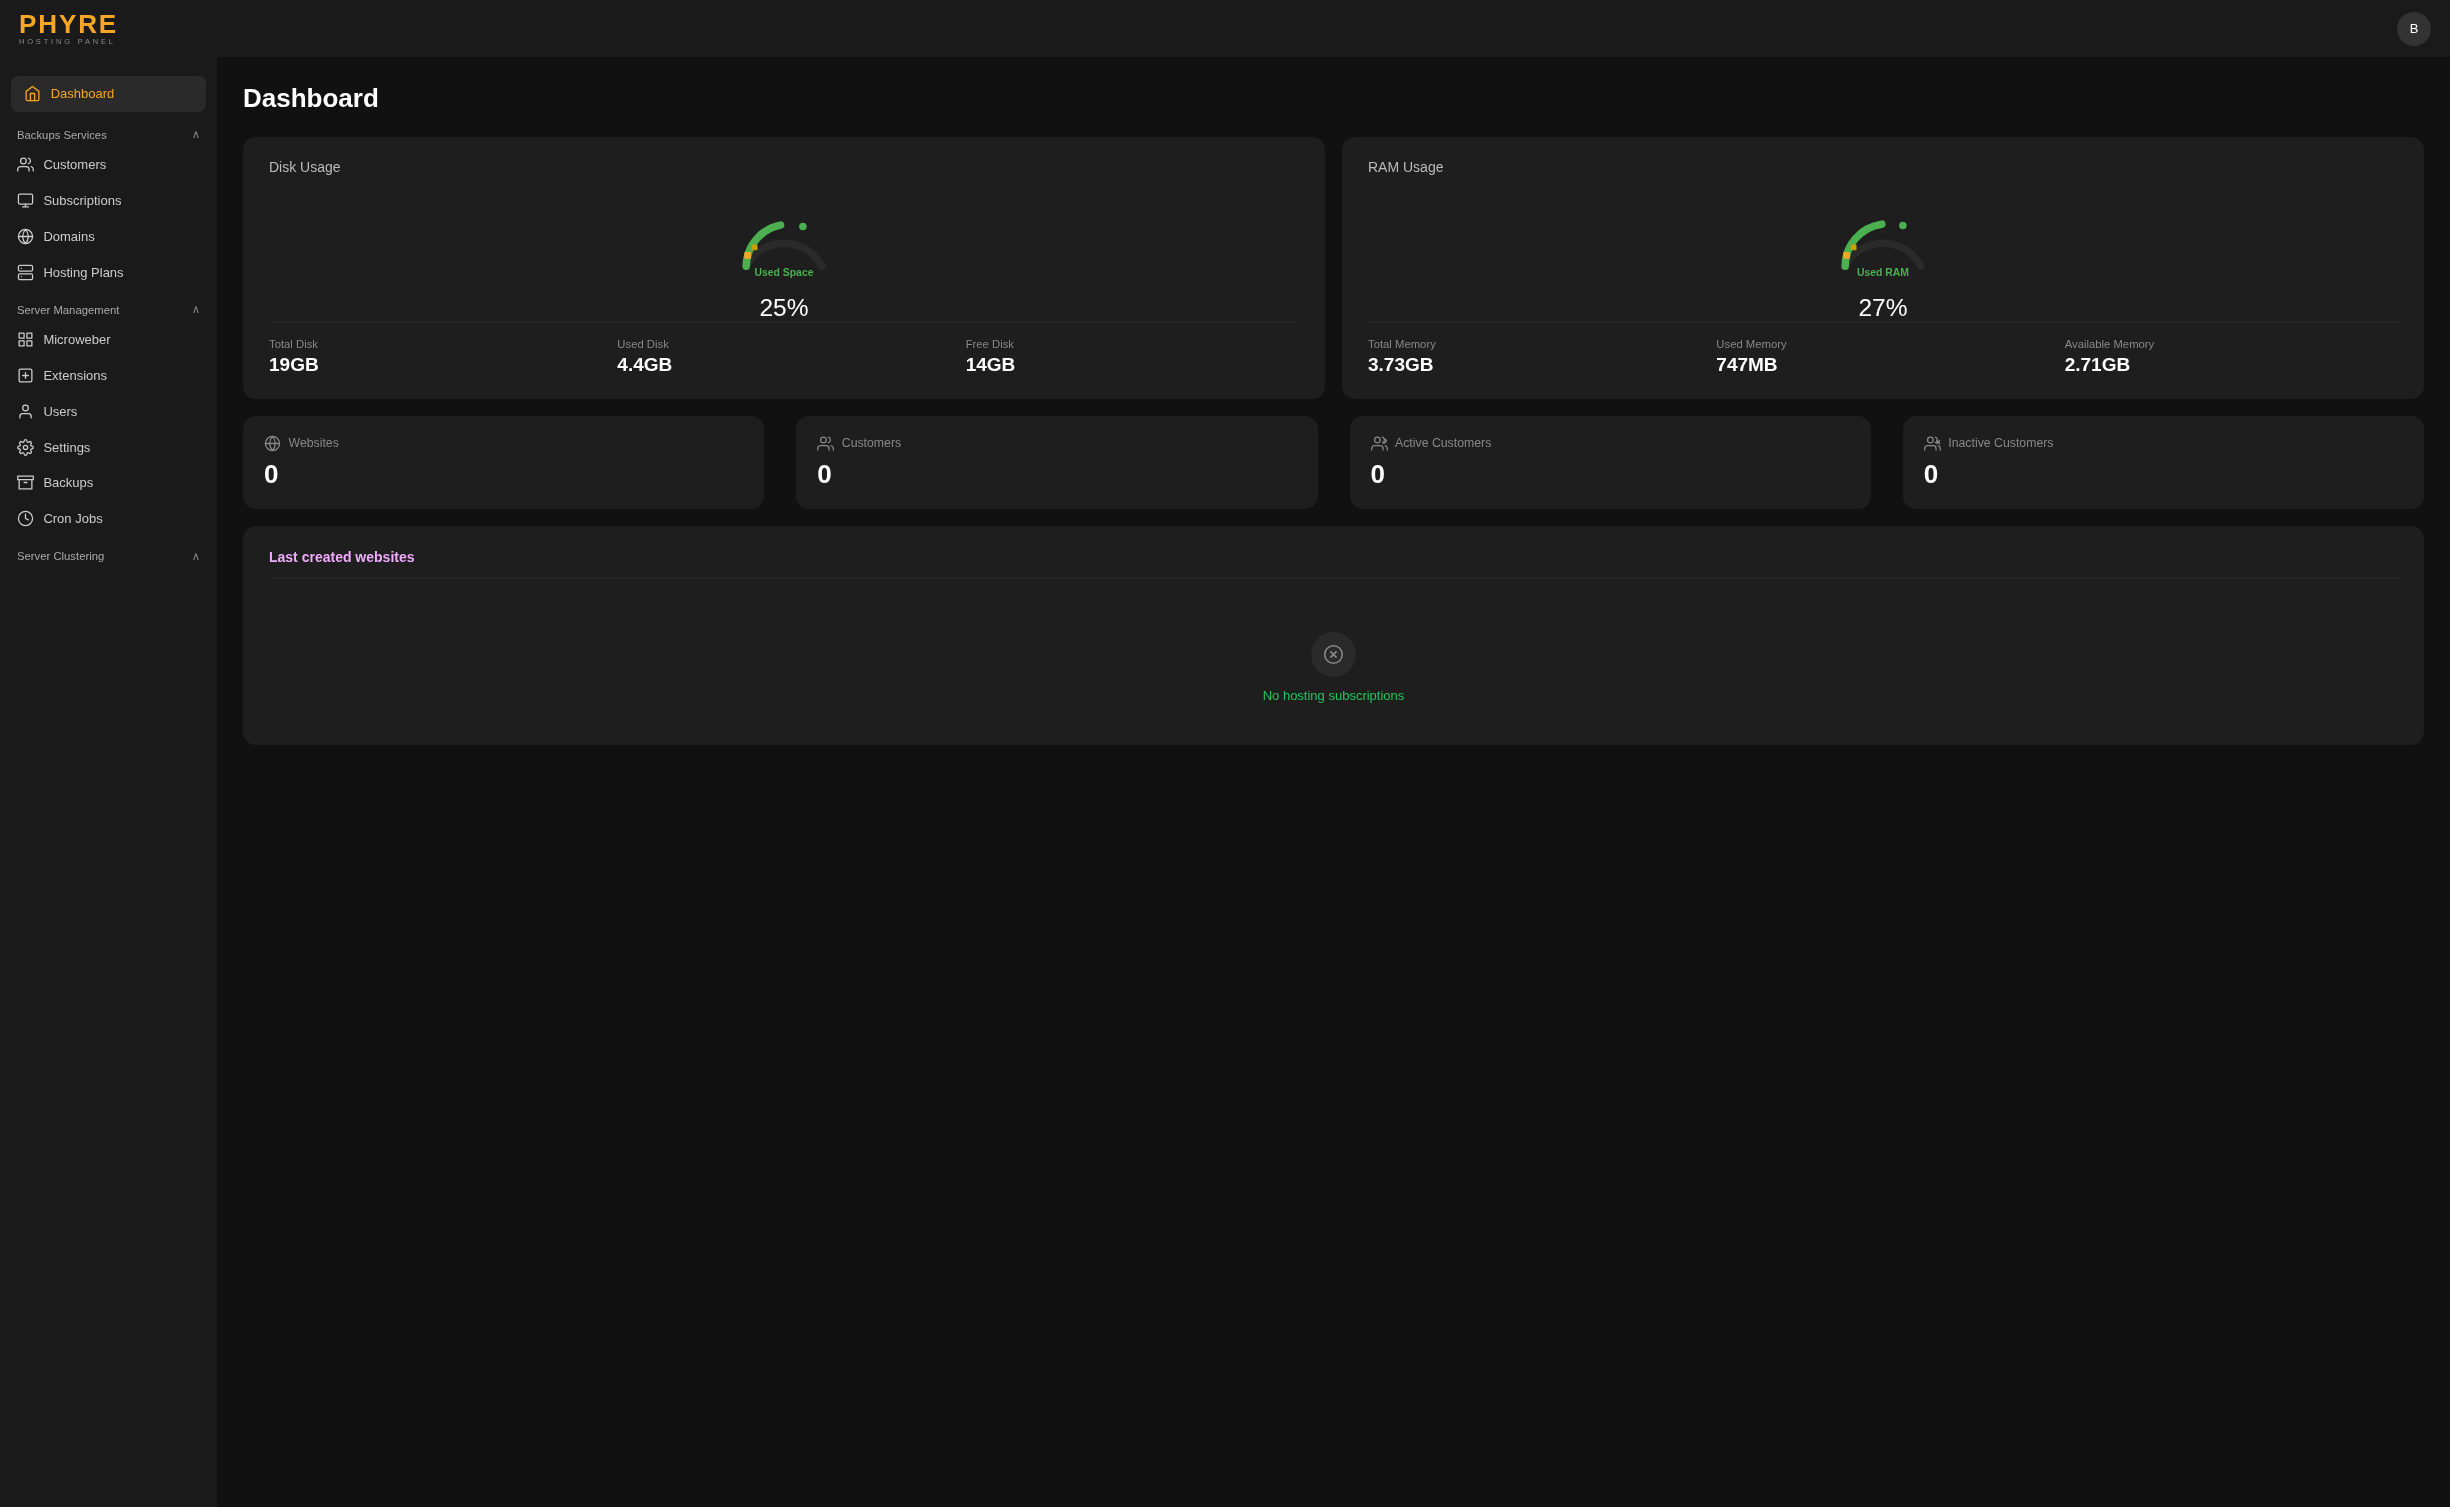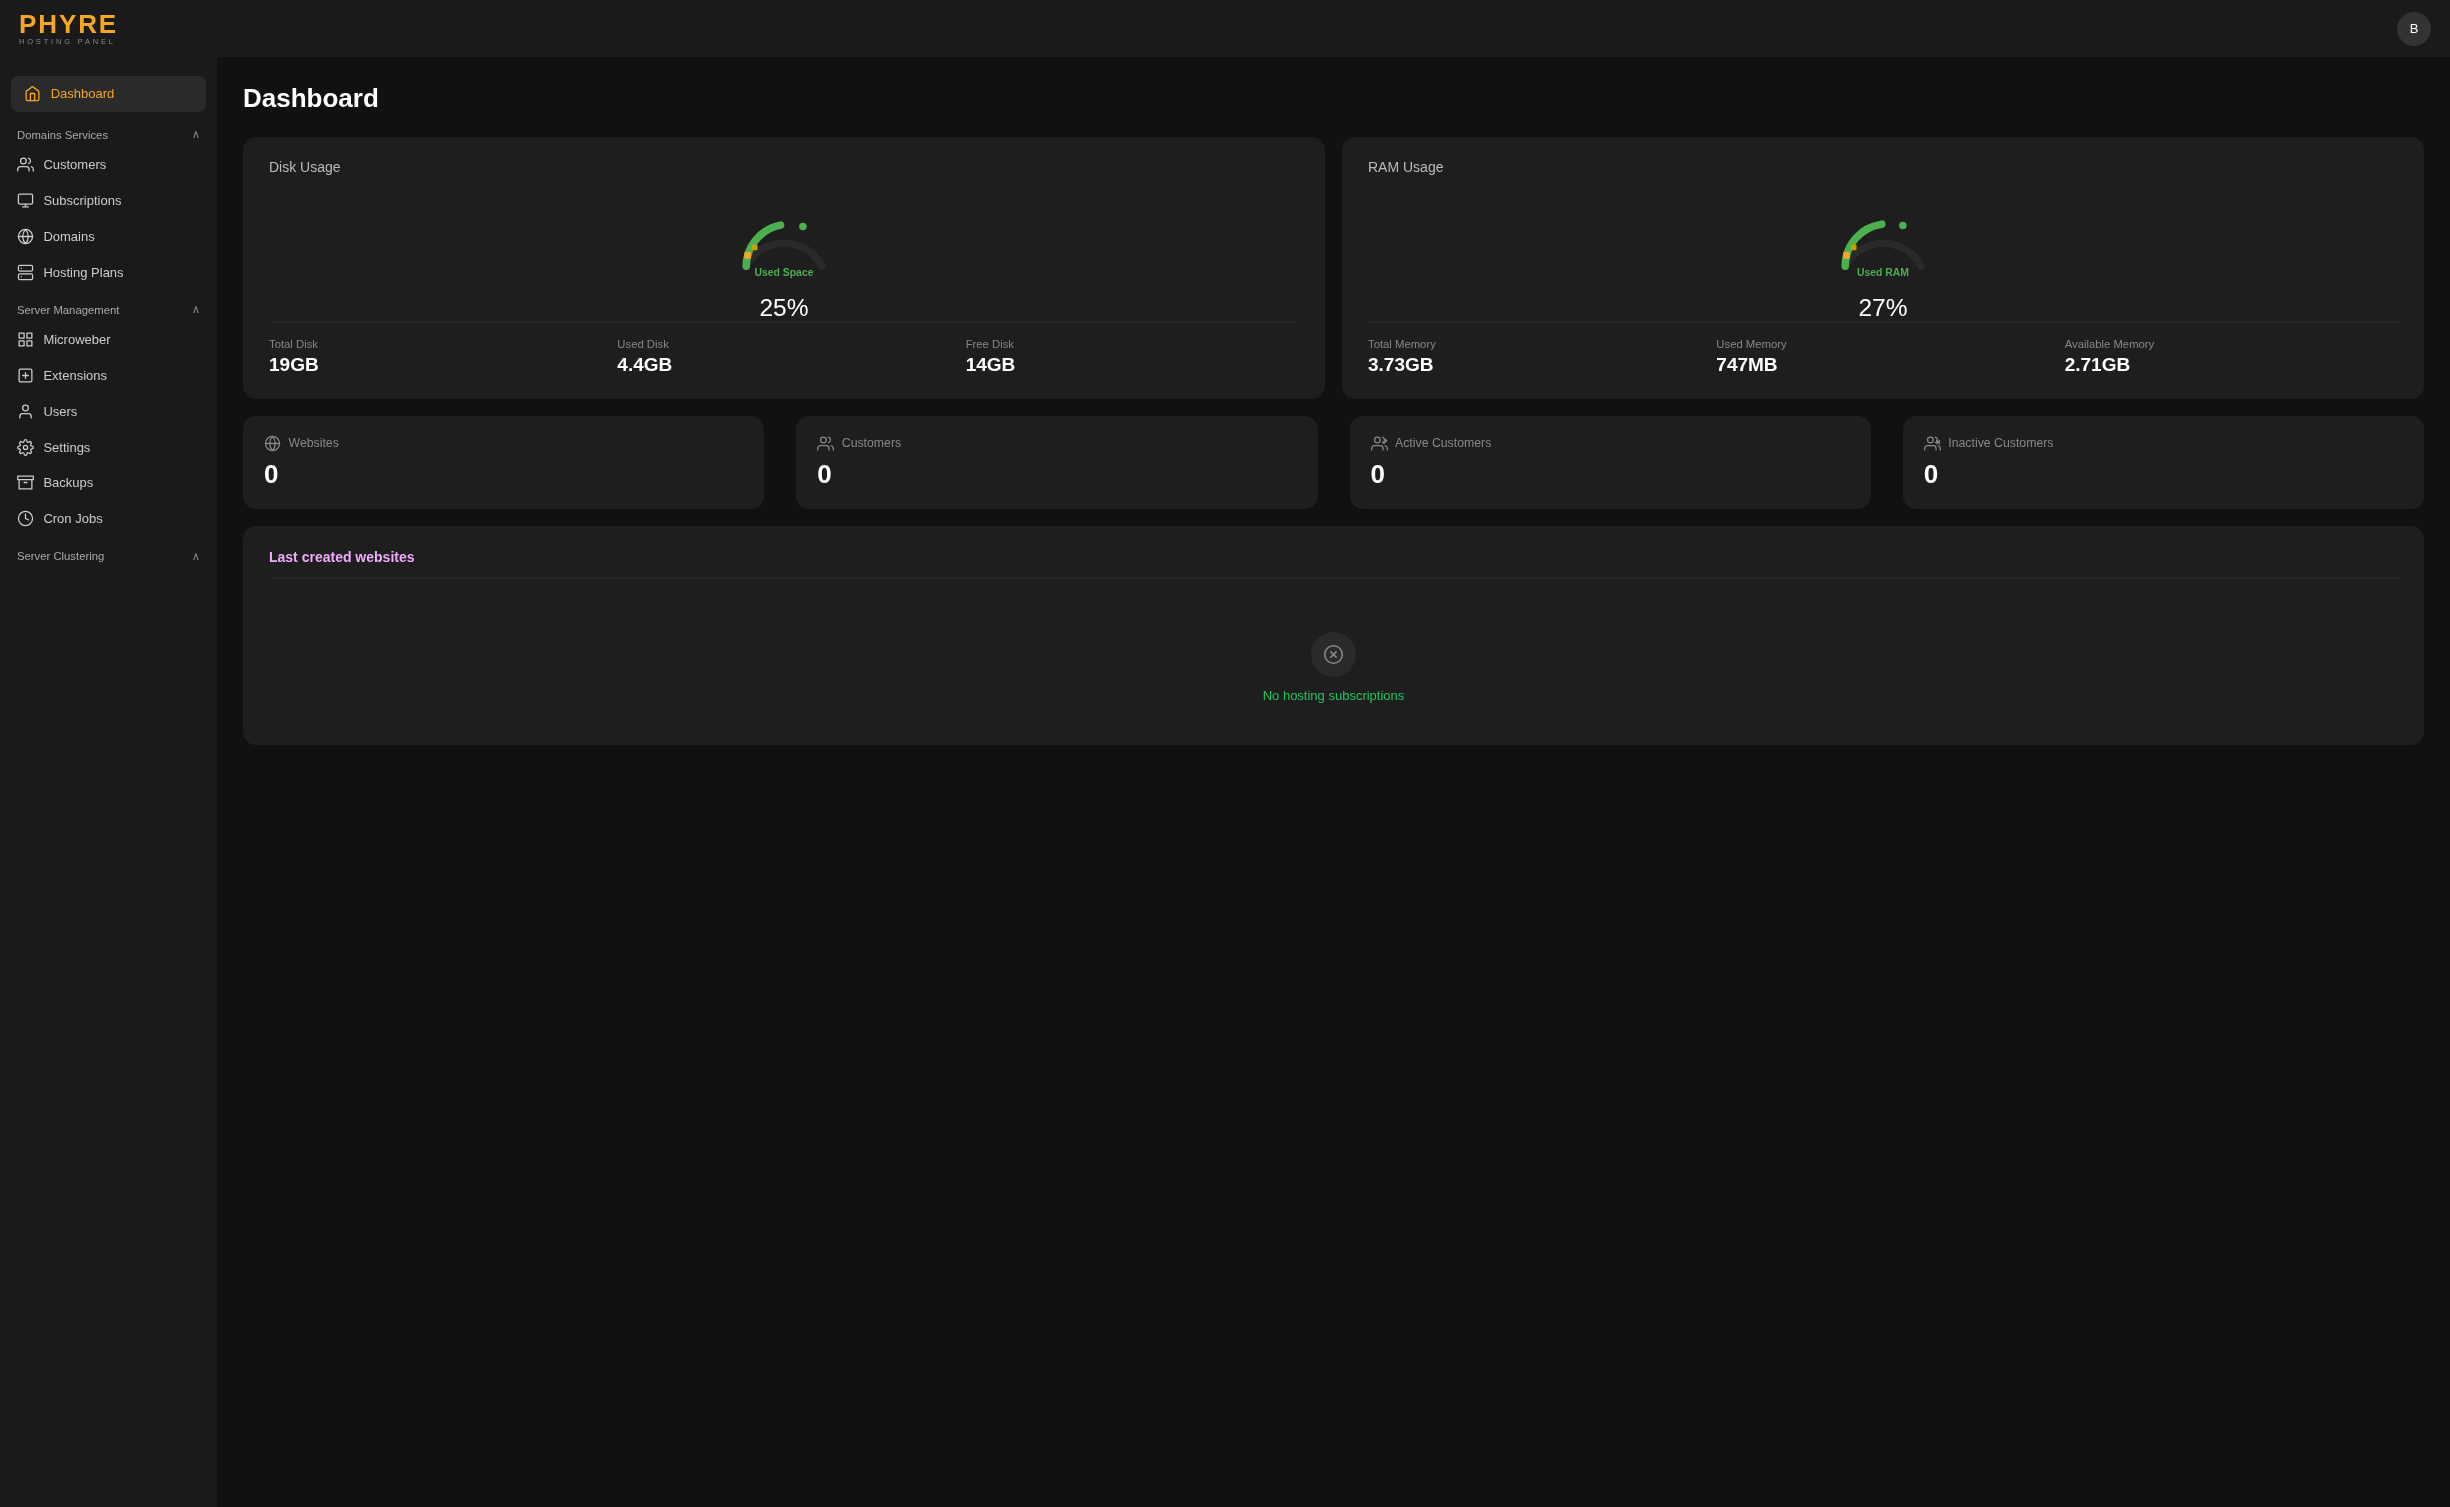--- a/index.html
+++ b/index.html
@@ -293,21 +293,21 @@
       <span class="sidebar-icon">
         <svg class="icon-svg" style="color:#f5a623" viewBox="0 0 24 24">
           <path d="M3 9l9-7 9 7v11a2 2 0 01-2 2H5a2 2 0 01-2-2z"></path>
           <polyline points="9 22 9 12 15 12 15 22"></polyline>
         </svg>
       </span>
       <span style="color:#f5a623;font-size:13px;font-weight:500">Dashboard</span>
     </div>
 
     <div class="sidebar-section-header">
-      <span>Domains Services</span>
+      <span>Backups Services</span>
       <span class="chevron-up"></span>
     </div>
 
     <div class="sidebar-item">
       <span class="sidebar-icon">
         <svg class="icon-svg" viewBox="0 0 24 24">
           <path d="M17 21v-2a4 4 0 00-4-4H5a4 4 0 00-4 4v2"></path>
           <circle cx="9" cy="7" r="4"></circle>
           <path d="M23 21v-2a4 4 0 00-3-3.87"></path>
           <path d="M16 3.13a4 4 0 010 7.75"></path>

